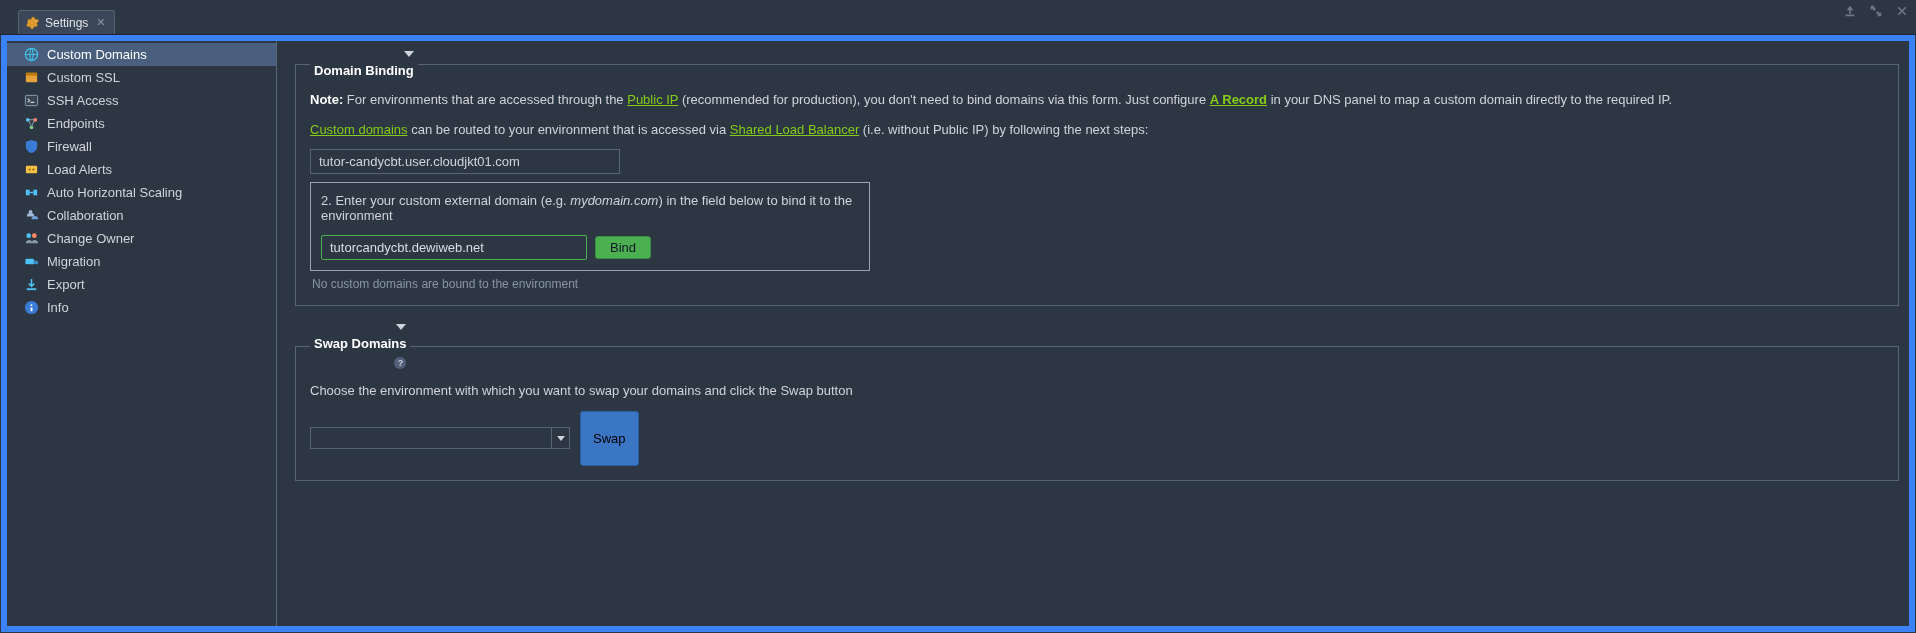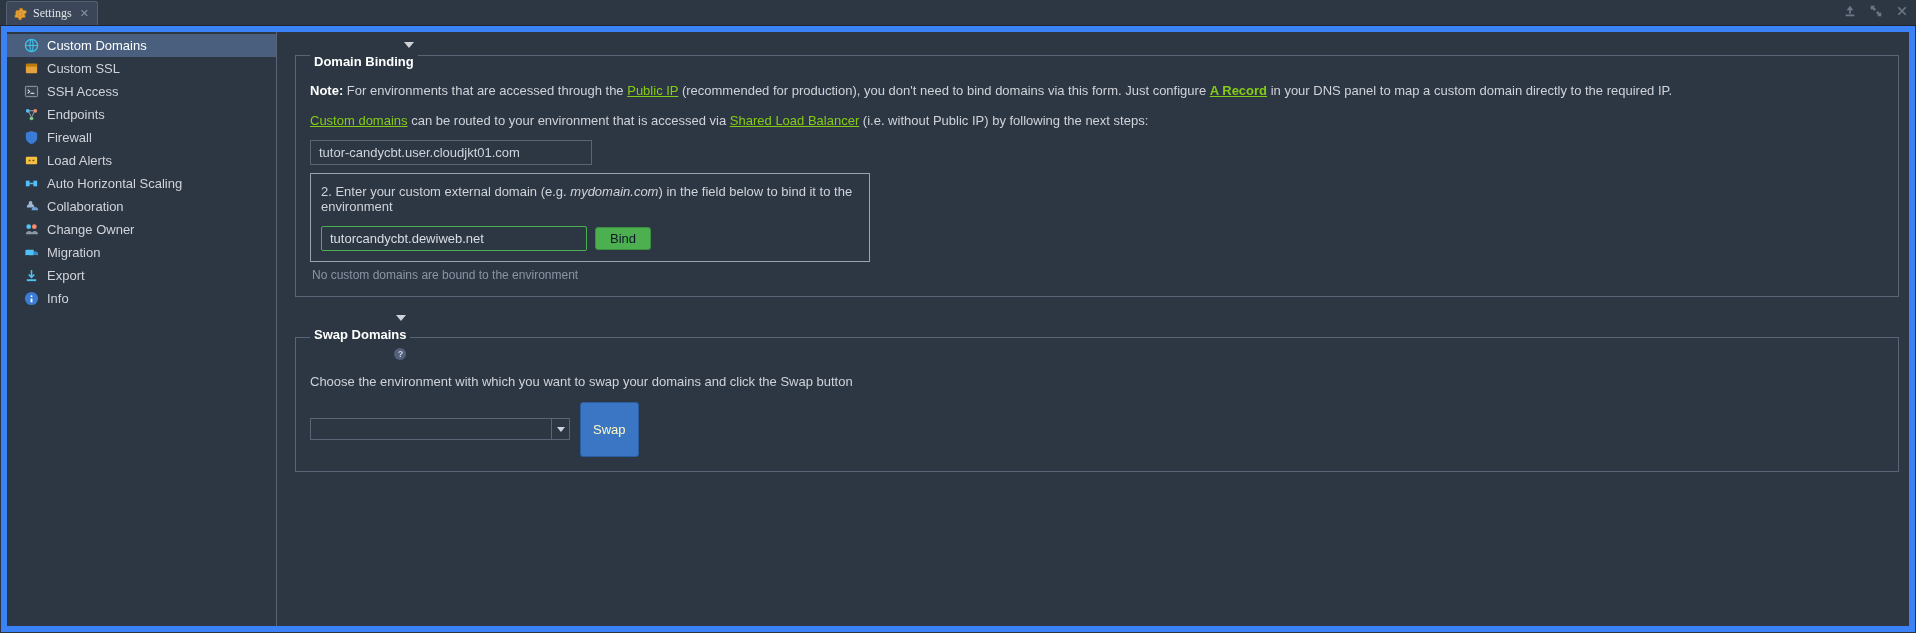--- a/index.html
+++ b/index.html
@@ -9,28 +9,27 @@
   font-family: Arial, Helvetica, sans-serif;
   font-size: 13px;
   color: #d0d3d9;
   background: #2b3440;
   overflow: hidden;
 }
 body { display: flex; flex-direction: column; }
 
 
 .tabbar {
-  height: 26px;
+  height: 35px;
   background: #2d3744;
   border-bottom: 1px solid #1e2530;
   display: flex;
   align-items: flex-end;
-  padding-left: 6px;
+  padding-left: 18px;
   position: relative;
-  font-family: Liberation Serif, serif;
 }
 .tab {
   height: 24px;
   display: flex;
   align-items: center;
   padding: 0 6px 0 6px;
   background: #3b4759;
   border: 1px solid #556070;
   border-bottom: none;
   border-radius: 3px 3px 0 0;
@@ -120,21 +119,21 @@
   display:flex; align-items:center; justify-content:center;
 }
 
 .note-line { margin: 4px 0 10px 0; line-height: 1.5; }
 .note-line a, .link { color: #84cc16; text-decoration: underline; cursor: pointer; }
 .bold { font-weight: bold; color:#ffffff; }
 
 .step-line { margin: 4px 0 6px 0; }
 
 .readonly-box {
-  width: 282px;
+  width: 310px;
   border: 1px solid #596477;
   background: #2d3744;
   color: #cfd4dc;
   padding: 4px 8px;
   font-size: 13px;
   margin-bottom: 8px;
 }
 
 .bind-frame {
   border: 1px solid #9aa3b4;
@@ -179,21 +178,21 @@
   border-left: 1px solid #596477;
   display:flex; align-items:center; justify-content:center;
 }
 .env-select .dd::after {
   content:''; width:0; height:0;
   border-left: 4px solid transparent; border-right: 4px solid transparent;
   border-top: 5px solid #cfd4dc;
 }
 .btn-blue {
   background: #3a76c4;
-  color: #fef9c3;
+  color: #000000;
   border: 1px solid #2a5ea0;
   border-radius: 3px;
   padding: 19px 12px;
   font-size: 13px;
   cursor: pointer;
   text-align: right;
 }
 .italic { font-style: italic; }
 </style>
 </head>

